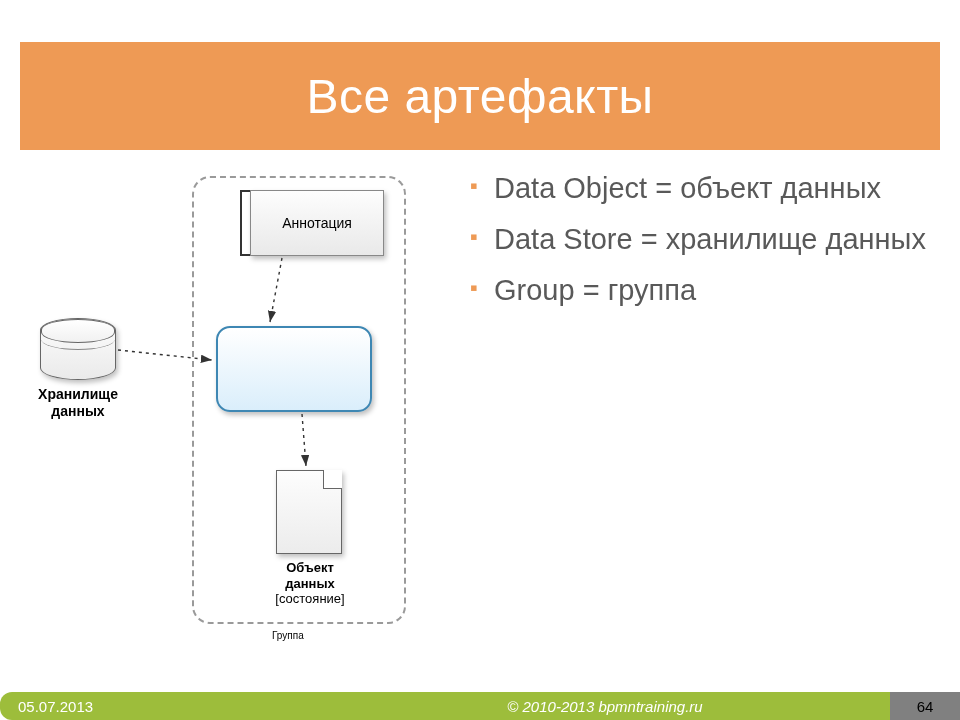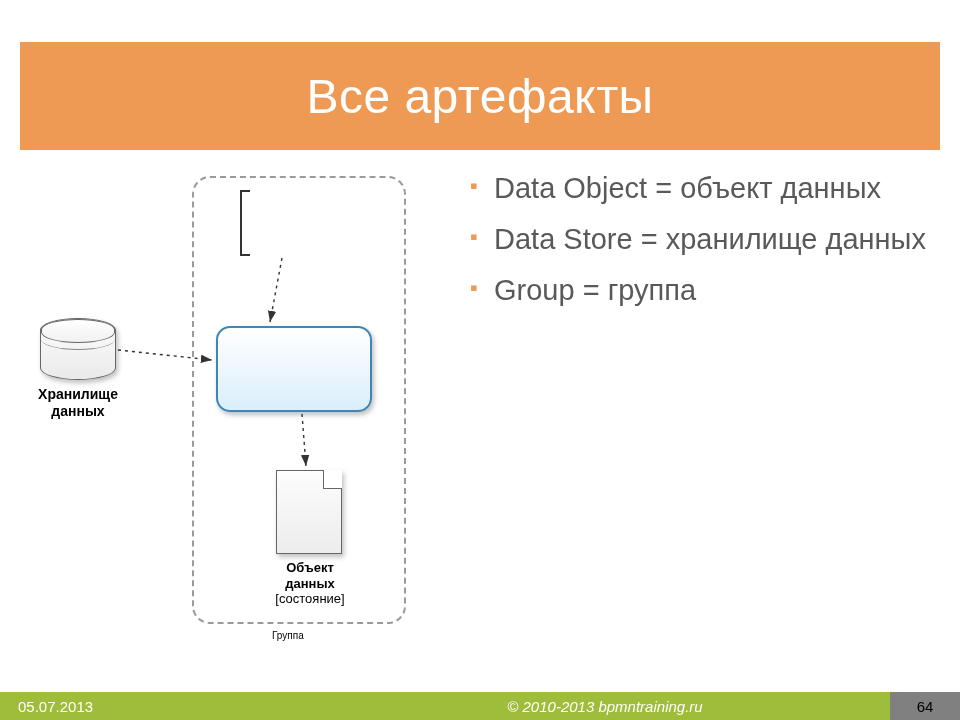--- a/index.html
+++ b/index.html
@@ -6,21 +6,21 @@
   html, body { width: 960px; height: 720px; font-family: Verdana, Geneva, sans-serif; background: #fff; overflow: hidden; }
   .slide { width: 960px; height: 720px; position: relative; background: #fff; }
   .title-band { position: absolute; left: 20px; top: 26px; width: 920px; height: 108px; background: #ee9a55; display: flex; align-items: center; justify-content: center; margin-top: 16px; }
   .title-band h1 { color: #fff; font-weight: 400; font-size: 48px; letter-spacing: 0.5px; }
   .content { position: absolute; left: 20px; top: 150px; right: 20px; bottom: 40px; display: flex; }
   .diagram-col { width: 440px; position: relative; }
   .text-col { flex: 1; padding-top: 20px; padding-left: 10px; }
   ul.bullets { list-style: none; }
   ul.bullets li { position: relative; padding-left: 24px; font-size: 29px; color: #595959; line-height: 1.28; margin-bottom: 14px; }
   ul.bullets li::before { content: "▪"; position: absolute; left: 0; top: 2px; color: #ee9a55; font-size: 22px; }
-  .footer { position: absolute; left: 0; bottom: 0; width: 960px; height: 28px; background: #9dbd3b; display: flex; align-items: center; color: #fff; font-size: 15px; }
+  .footer { position: absolute; left: 0; bottom: 0; width: 960px; height: 28px; background: #9dbd3b; display: flex; align-items: center; color: #fff; font-size: 15px; border-radius: 12px; }
   .footer .date { padding-left: 18px; width: 320px; }
   .footer .copy { flex: 1; text-align: center; font-style: italic; }
   .footer .page { width: 70px; height: 28px; background: #808080; color: #000000; display: flex; align-items: center; justify-content: center; font-size: 15px; }
 
   
   .diagram { position: absolute; inset: 0; }
   .group-box { position: absolute; left: 172px; top: 26px; width: 214px; height: 448px; border: 2px dashed #9a9a9a; border-radius: 18px; }
   .group-label { position: absolute; left: 252px; top: 480px; font-size: 10px; color: #000; }
 
   
@@ -63,20 +63,21 @@
 
         <div class="group-box"></div>
         <div class="group-label">Группа</div>
 
         <div class="datastore">
             <div class="cyl"></div>
           </div>
         <div class="datastore-label">Хранилище данных</div>
 
         <div class="annotation-bracket"></div>
+        <div class="annotation-box">Аннотация</div>
 
         <div class="task"></div>
 
         <div class="dataobj"></div>
         <div class="dataobj-fold"></div>
         <div class="dataobj-label">
           <b>Объект данных</b>
           <span>[состояние]</span>
         </div>
 

